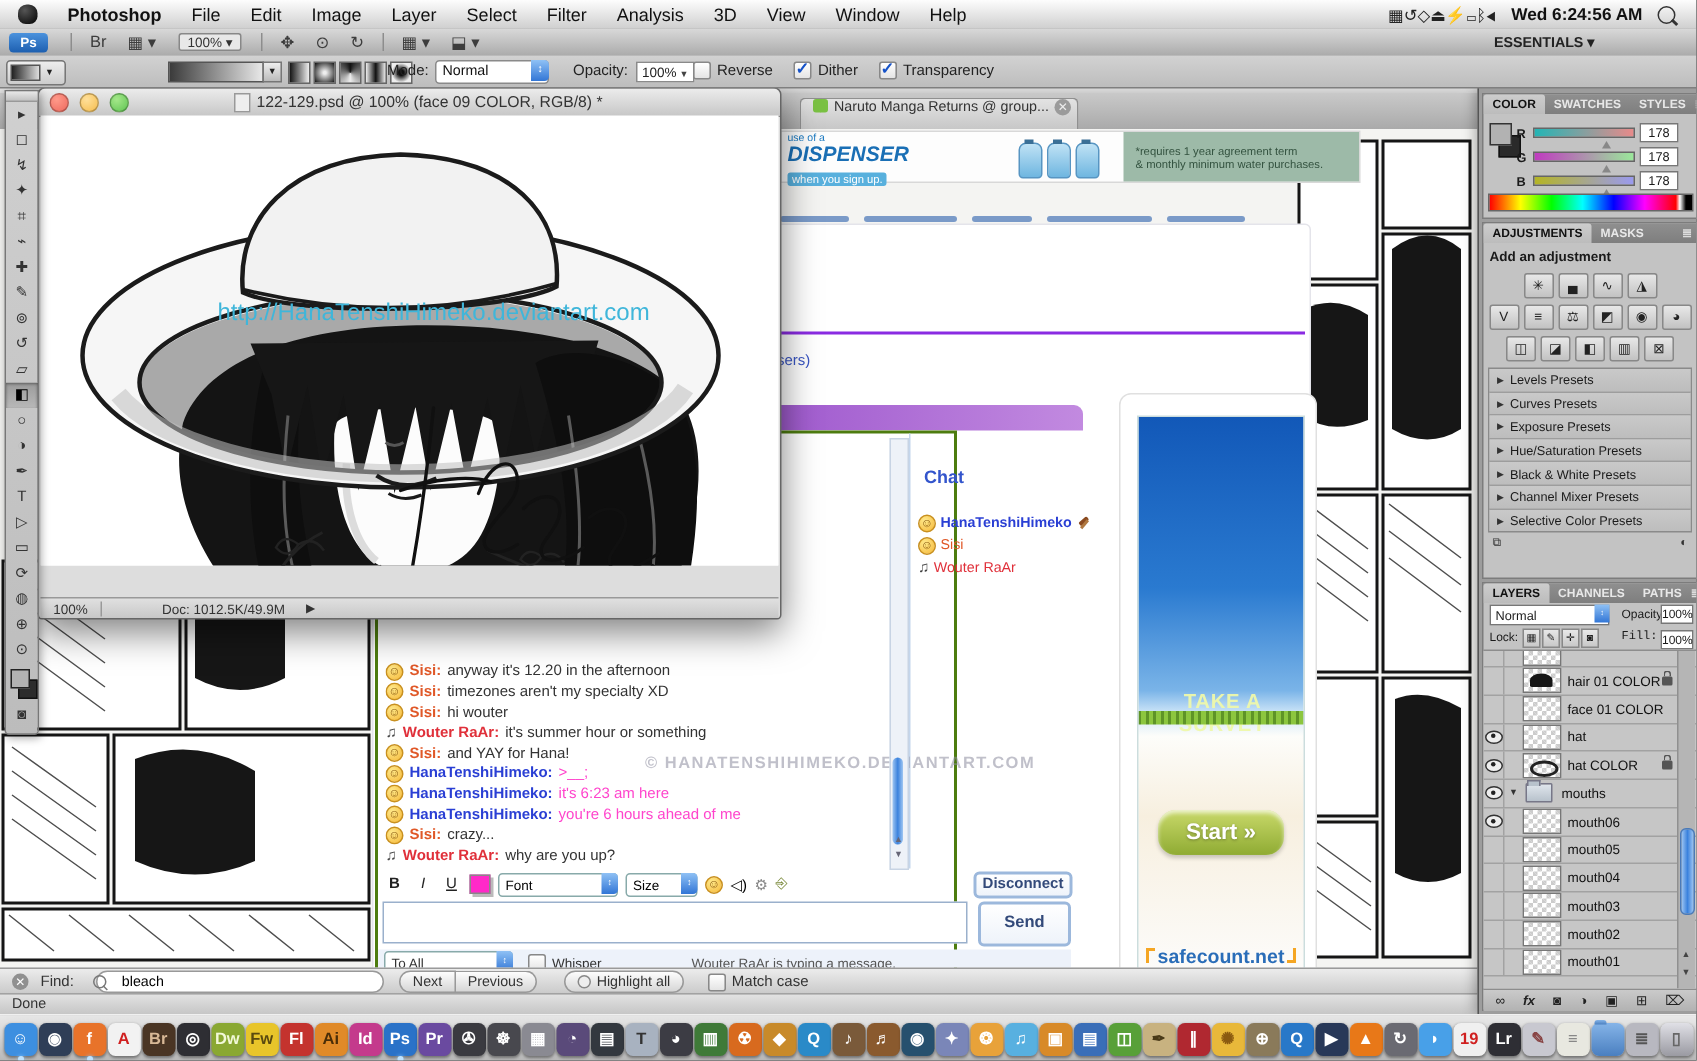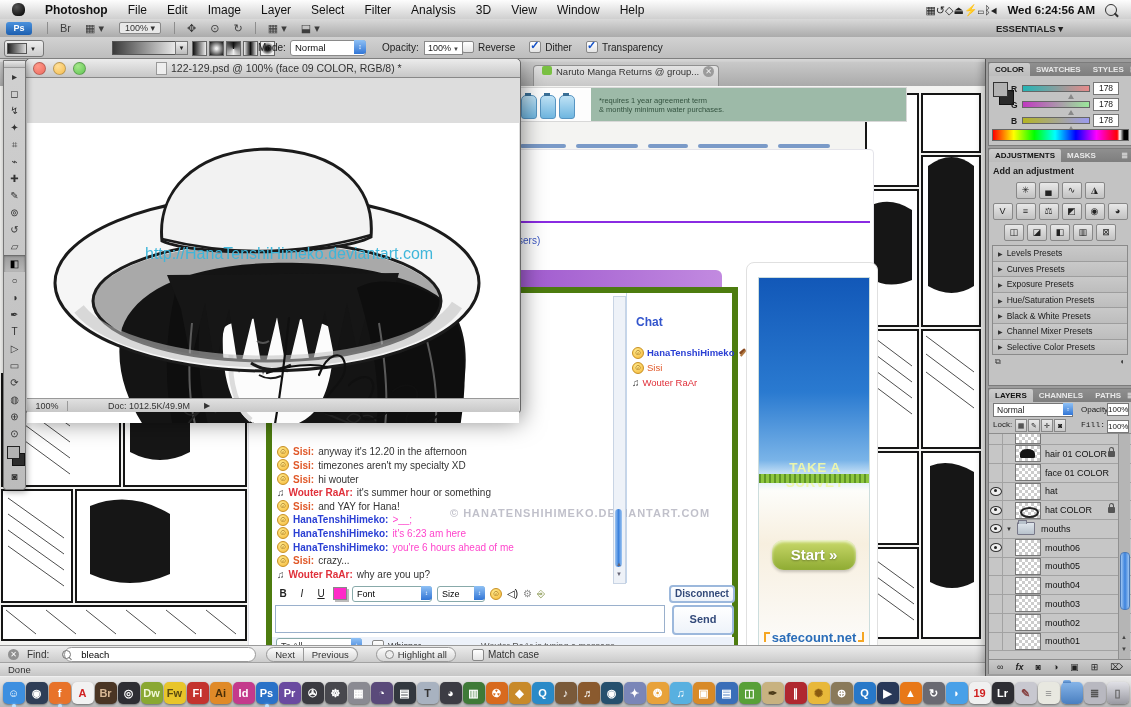--- a/index.html
+++ b/index.html
@@ -90,21 +90,21 @@
   .bottle::after{content:"";position:absolute;left:3px;top:-3px;width:6px;height:3px;background:#3a6f96;}
   .adgreen{flex:1;background:#9dbaa8;font-size:7.5px;color:#33523f;display:flex;flex-direction:column;justify-content:center;padding:0 8px;line-height:9px;}
   .linkrow{position:absolute;left:520px;top:58px;display:flex;gap:10px;}
   .linkdash{height:4px;background:#7a9ac8;border-radius:2px;}
   
   #whitepanel{position:absolute;left:248px;top:63px;width:624px;height:515px;background:#fff;border:1px solid #e4e4ea;border-radius:4px;}
   #purpleline{position:absolute;left:256px;top:135px;width:614px;height:2px;background:#8a2be2;}
   #usersfrag{position:absolute;left:518px;top:149px;font-size:10px;color:#3a56c4;}
   #purplebar{position:absolute;left:258px;top:184px;width:464px;height:17px;border-radius:6px 6px 0 0;
     background:linear-gradient(90deg,#7b2fb5,#a35fd0 60%,#c28ae0);}
-  #chatbox{position:absolute;left:266px;top:201px;width:472px;height:362px;background:#fff;border:6px solid #4d7c0f;box-sizing:border-box;}
+  #chatbox{position:absolute;left:250px;top:201px;width:388px;height:362px;background:#fff;border:2px solid #4d7c0f;box-sizing:border-box;}
   #chat-divider{position:absolute;left:354px;top:0;width:1px;height:290px;background:#c4d6ec;}
   #chat-header{position:absolute;left:364px;top:22px;font-size:12px;font-weight:bold;color:#3355cc;}
   #chat-users{position:absolute;left:360px;top:52px;font-size:9.5px;}
   .cuser{display:flex;align-items:center;gap:3px;height:15px;white-space:nowrap;}
   .smiley{width:10px;height:10px;border-radius:50%;background:radial-gradient(circle at 35% 30%,#ffe98a,#f5b83a);
     border:1px solid #c89020;color:#8a5a10;font-size:8px;line-height:9px;text-align:center;}
   .noteic{font-size:10px;color:#444;}
   .gavel{display:inline-block;width:11px;height:10px;position:relative;}
   .gavel::before{content:"";position:absolute;width:7px;height:3px;background:#8a4a20;border-radius:1px;transform:rotate(-40deg);top:2px;left:2px;}
   .gavel::after{content:"";position:absolute;width:2px;height:7px;background:#b07840;transform:rotate(40deg);top:2px;left:5px;}
@@ -165,21 +165,21 @@
   
   #docwin{position:absolute;left:25px;top:58px;width:494px;height:353px;z-index:30;
     background:#ddd;border:1px solid #666;border-radius:5px 5px 3px 3px;box-shadow:0 8px 24px rgba(0,0,0,.5);}
   #doctitle{height:18px;border-radius:5px 5px 0 0;background:linear-gradient(#ececec,#c7c7c7);border-bottom:1px solid #888;
     display:flex;align-items:center;font-size:10.5px;color:#333;}
   .tl{width:11px;height:11px;border-radius:50%;margin-left:7px;border:.5px solid rgba(0,0,0,.25);}
   .tl.r{background:radial-gradient(circle at 35% 30%,#ff9a8a,#ee6a5f);}
   .tl.y{background:radial-gradient(circle at 35% 30%,#ffe09a,#f5bd4f);}
   .tl.g{background:radial-gradient(circle at 35% 30%,#a5e88a,#61c554);}
   #doctitle .dico{width:9px;height:11px;background:#eee;border:1px solid #999;margin:0 4px 0 70px;}
-  #canvas{position:absolute;left:1px;top:18px;width:492px;height:300px;background:#fff;overflow:hidden;margin-top:46px;}
+  #canvas{position:absolute;left:1px;top:18px;width:492px;height:300px;background:#fff;overflow:hidden;}
   #docstatus{position:absolute;left:1px;top:339px;width:492px;height:13px;background:linear-gradient(#e0e0e0,#c8c8c8);
     border-top:1px solid #999;display:flex;align-items:center;font-size:9px;color:#333;}
   #zoombox{width:40px;border-right:1px solid #999;text-align:center;}
   #docsize{margin-left:40px;}
   .arr{margin-left:14px;font-size:8px;}
   
   #psdock{position:absolute;left:985px;top:58px;width:146px;height:618px;z-index:40;
     background:#9d9d9d;border-left:1px solid #555;box-shadow:-2px 0 8px rgba(0,0,0,.3);font-size:9px;color:#1a1a1a;}
   .panel{position:absolute;left:2px;width:142px;background:#c3c3c3;border:1px solid #7c7c7c;}
   .ptabs{height:13px;background:linear-gradient(#8f8f8f,#7e7e7e);display:flex;font-size:8px;font-weight:bold;color:#2c2c2c;}
@@ -376,20 +376,25 @@
           <path d="M872,250 l40,30 M872,266 l40,30 M872,282 l40,30 M872,298 l40,30"></path>
           <path d="M926,250 l48,36 M926,268 l48,36 M926,286 l48,36"></path>
           <path d="M10,296 l60,44 M10,312 l60,44 M10,328 l60,44 M10,344 l60,44"></path>
           <path d="M8,412 l56,40 M8,428 l56,40 M8,444 l56,40 M8,460 l56,40"></path>
           <path d="M870,470 l44,32 M870,486 l44,32 M870,502 l44,32"></path>
           <path d="M6,524 l30,24 M46,524 l30,24 M86,524 l30,24 M126,524 l30,24 M166,524 l30,24 M206,524 l30,24"></path>
         </g>
       </svg>
 
       <div id="topad">
+        <div class="adleft">
+          <div class="ad-eyebrow">use of a</div>
+          <div class="ad-brand">DISPENSER</div>
+          <span class="ad-sub">when you sign up.</span>
+        </div>
         <div class="bottles">
           <span class="bottle"></span>
           <span class="bottle"></span>
           <span class="bottle"></span>
         </div>
         <div class="adgreen">
           <span>*requires 1 year agreement term</span>
           <span>&amp; monthly minimum water purchases.</span>
         </div>
       </div>

